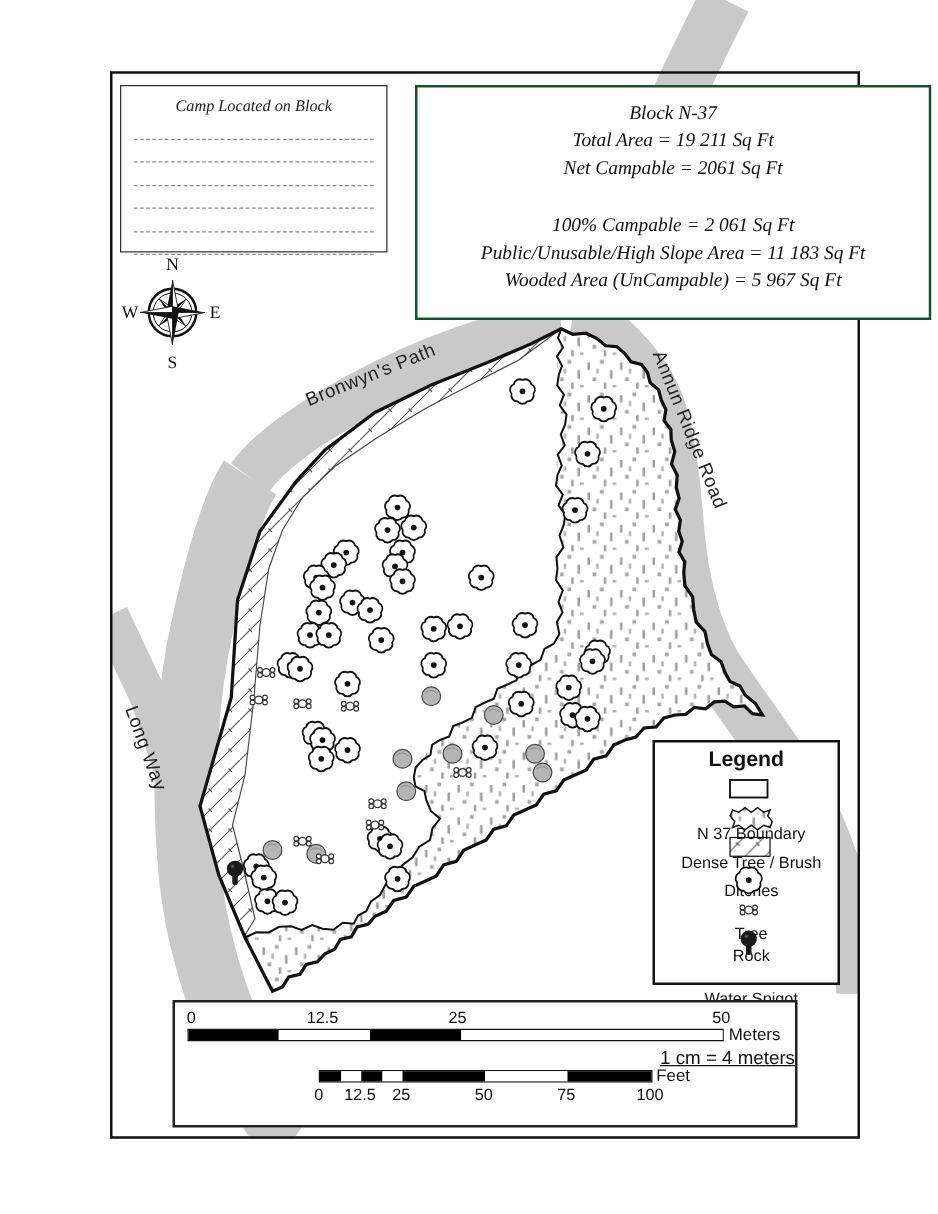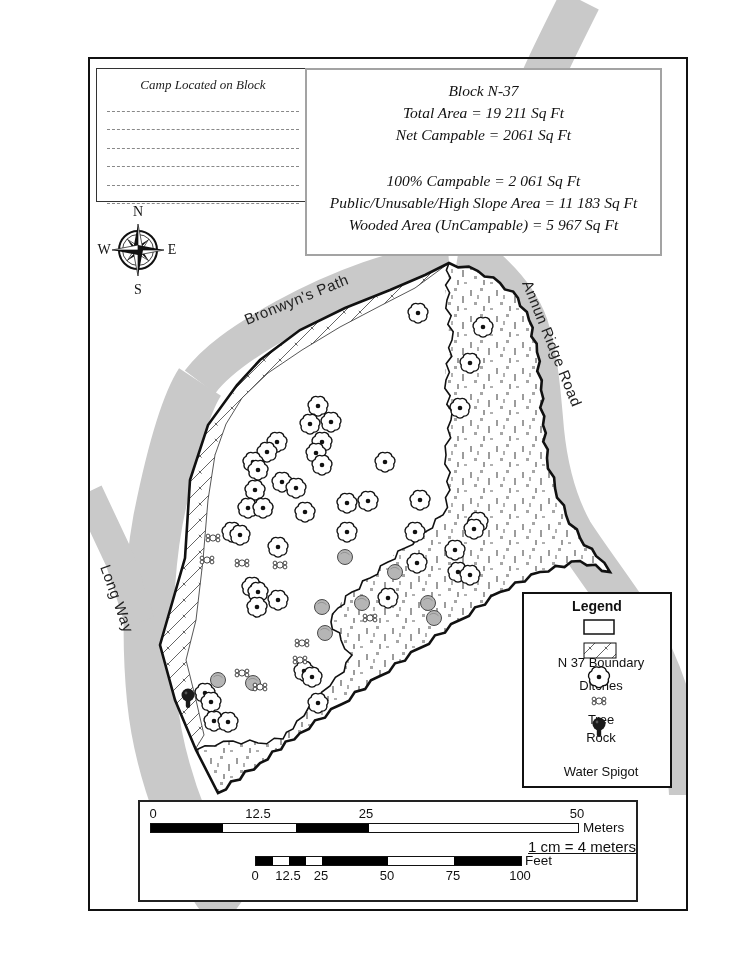--- a/index.html
+++ b/index.html
@@ -8,30 +8,30 @@
   .abs{position:absolute;}
   #frame{left:88px;top:57px;width:600px;height:854px;border:2px solid #111;box-sizing:border-box;z-index:3;pointer-events:none;}
   #map-svg{left:88px;top:0px;z-index:1;}
   .panel{background:#fff;box-sizing:border-box;z-index:4;}
   .script{font-family:"Liberation Serif",serif;font-style:italic;}
   
   #camp-box{left:96px;top:68px;width:214px;height:134px;border:1.5px solid #333;border-radius:0;}
   #camp-title{margin:8px 0 0 0;text-align:center;font-size:13px;color:#222;}
   .dash-line{margin:13.5px 10px 0 10px;border-bottom:1.6px dashed #888;height:4px;}
   
-  #info-box{left:305px;top:68px;width:357px;height:188px;border:2px solid #a3a3a3;}
+  #info-box{left:332px;top:68px;width:413px;height:188px;border:2px solid #14532d;}
   #info-box p{margin:0;text-align:center;font-size:15.5px;line-height:22px;color:#111;}
   #info-line1{padding-top:10px;}
   #info-line4{margin-top:24px !important;}
   
   #compass{left:96px;top:204px;width:84px;height:92px;z-index:4;}
   .compass-letter{font-family:"Liberation Serif",serif;font-size:14px;fill:#111;}
   
   #legend-box{left:522px;top:592px;width:150px;height:196px;border:2.5px solid #111;padding:3px 0 0 8px;}
-  #legend-title{font-size:14px;font-weight:bold;text-align:center;margin:1px 8px 3px 0;}
+  #legend-title{font-size:17px;font-weight:bold;text-align:center;margin:1px 8px 3px 0;}
   .legend-row{display:flex;align-items:center;height:23px;flex-direction:column;}
   .legend-row.tall{height:29px;gap:11px;}
   .legend-icon{width:38px;flex:0 0 38px;}
   .legend-label{font-size:13px;white-space:nowrap;}
   
   #scale-box{left:138px;top:800px;width:500px;height:102px;border:2px solid #222;font-size:13px;}
   .tick-label{position:absolute;transform:translateX(-50%);font-size:13px;}
   .bar{position:absolute;height:8px;border:1px solid #111;display:flex;box-sizing:content-box;}
   .seg{height:100%;}
   .seg.b{background:#000;} .seg.w{background:#fff;}
@@ -296,20 +296,26 @@
 
   <div id="legend-box" class="abs panel">
     <div id="legend-title">Legend</div>
     <div class="legend-row">
       <svg class="legend-icon" id="leg-ic-0" width="38" height="20">
           <rect x="2" y="3" width="30" height="14" fill="#fff" stroke="#111" stroke-width="1.5"></rect>
         </svg>
       <span class="legend-label">N 37 Boundary</span>
     </div>
     <div class="legend-row">
+      <svg class="legend-icon" id="leg-ic-1" width="38" height="22">
+          <path d="M4,4L9.0,5.8L14.0,2.2L19.0,5.8L24.0,2.2L29.0,5.8L34.0,4.0L32.2,8.7L35.8,13.3L34.0,18.0L29.0,16.2L24.0,19.8L19.0,16.2L14.0,19.8L9.0,16.2L4.0,18.0L5.8,13.3L2.2,8.7L4.0,4.0Z" fill="url(#speckle)" stroke="#111" stroke-width="1.2"></path>
+        </svg>
+      <span class="legend-label">Dense Tree / Brush</span>
+    </div>
+    <div class="legend-row">
       <svg class="legend-icon" id="leg-ic-2" width="38" height="20">
           <rect x="2" y="3" width="32" height="15" fill="url(#ditchhatch)" stroke="#111" stroke-width="1"></rect>
         </svg>
       <span class="legend-label">Ditches</span>
     </div>
     <div class="legend-row tall">
       <svg class="legend-icon" id="leg-ic-3" width="38" height="28">
           <path d="M17.0,4.5A5.1,5.1 0 0 1 24.4,8.1A5.1,5.1 0 0 1 26.3,16.1A5.1,5.1 0 0 1 21.1,22.6A5.1,5.1 0 0 1 12.9,22.6A5.1,5.1 0 0 1 7.7,16.1A5.1,5.1 0 0 1 9.6,8.1A5.1,5.1 0 0 1 17.0,4.5Z" fill="#fff" stroke="#111" stroke-width="1.4"></path>
           <circle cx="17" cy="14" r="2.3" fill="#111"></circle>
         </svg>

